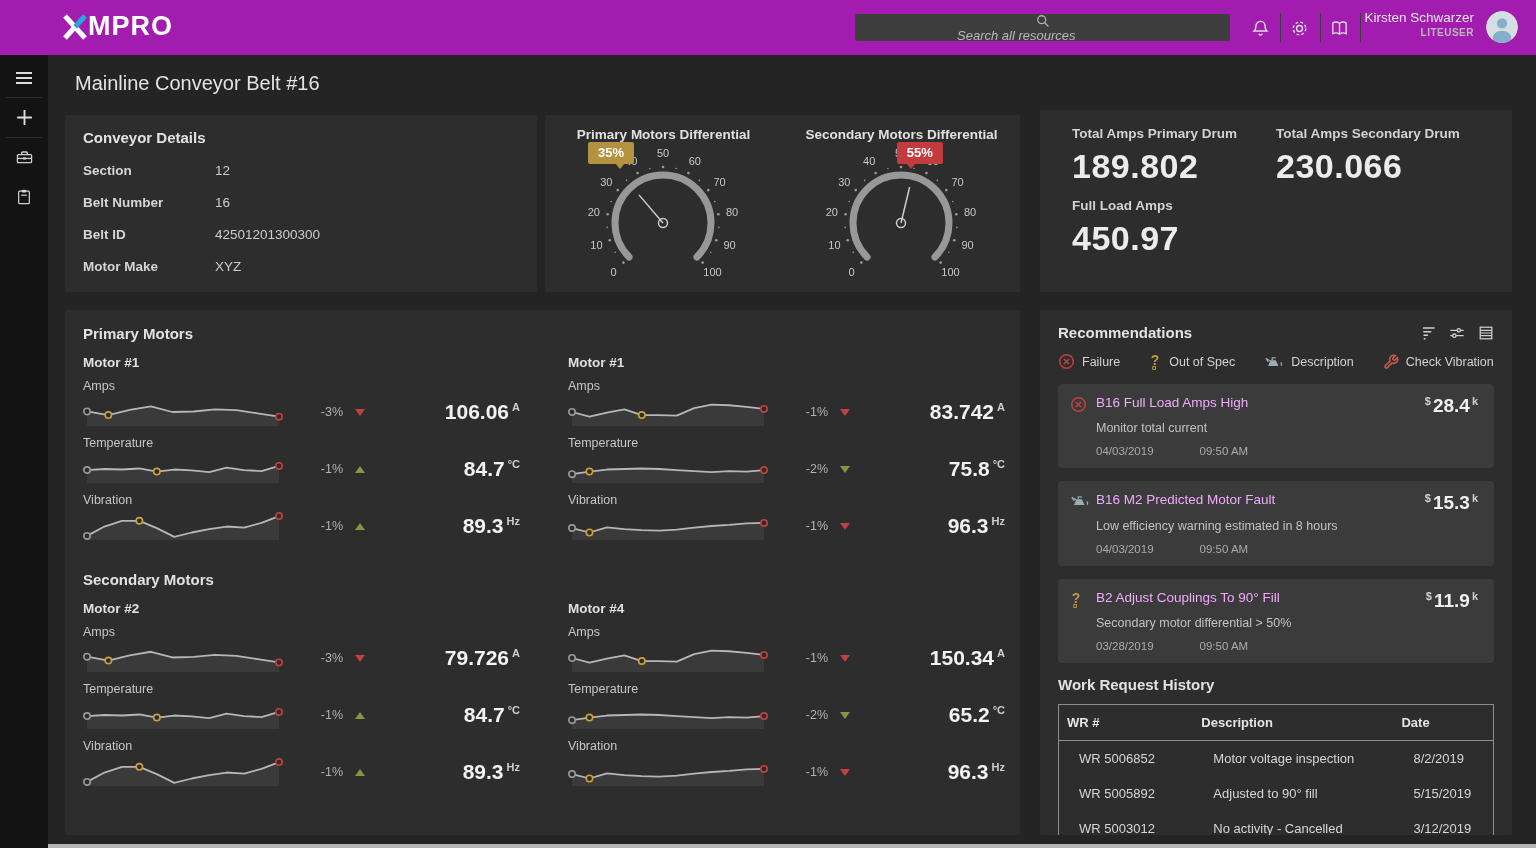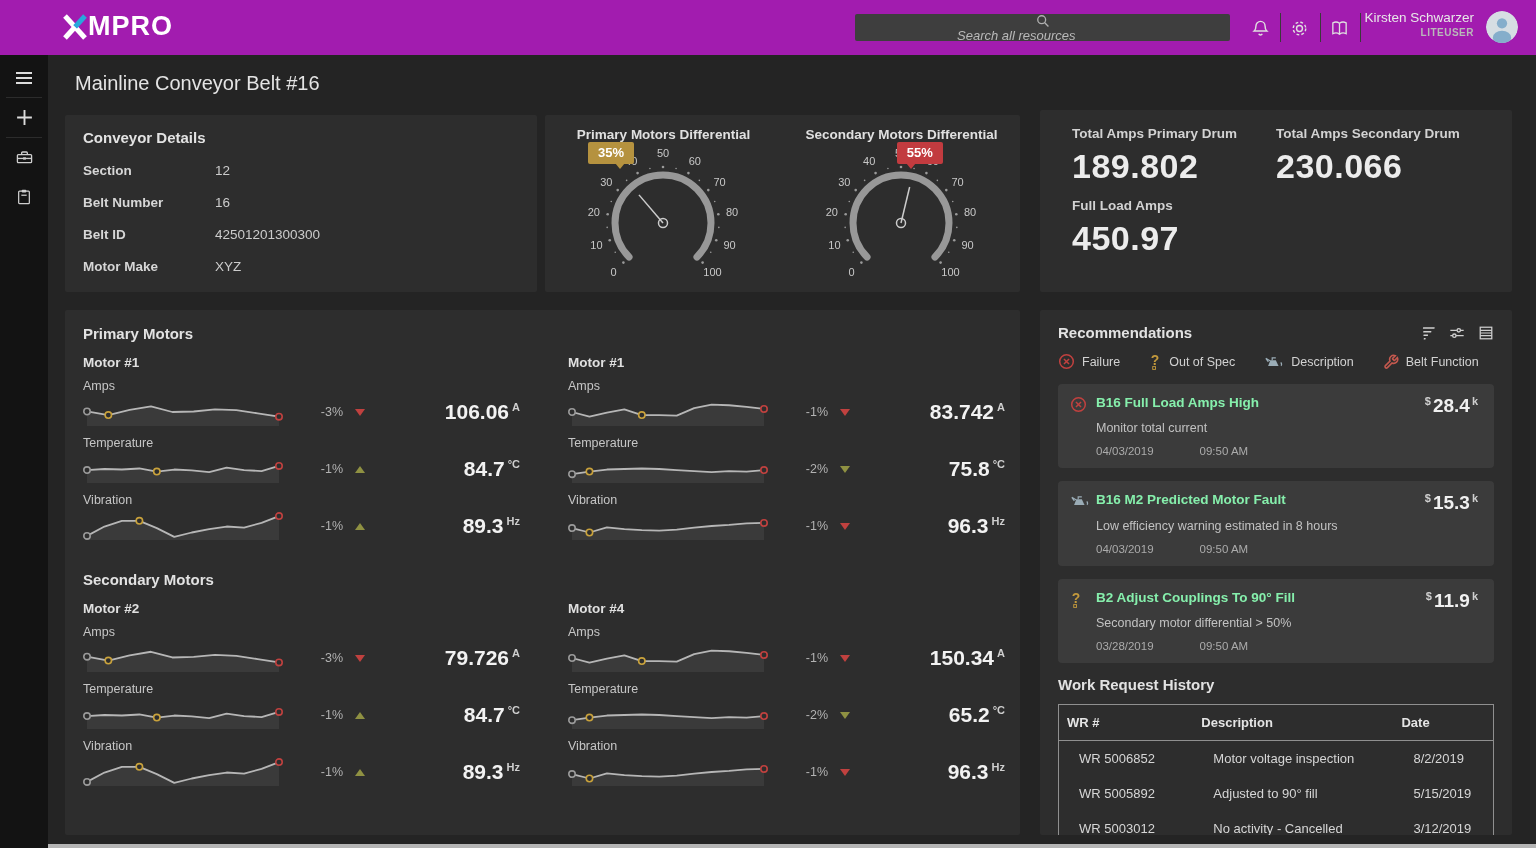--- a/index.html
+++ b/index.html
@@ -75,21 +75,21 @@
   .mval sup, .cost sup { font-size:11px; font-weight:bold; color:#cfcfcf; margin-left:3px; }
   
   .rec-header { display:flex; align-items:center; justify-content:space-between; }
   .rec-tools { display:flex; gap:13px; }
   .rec-tools span { cursor:pointer; display:flex; }
   .filters { display:flex; gap:29px; margin:12px 0 14px; align-items:center; }
   .filter { display:flex; align-items:center; gap:7px; font-size:12.5px; color:#d2d2d2; cursor:pointer; }
   .rec-card { background:#3b3b3b; border-radius:4px; padding:11px 14px 11px 12px; margin-bottom:13px; cursor:pointer; }
   .rc-row1 { display:flex; align-items:flex-start; }
   .rc-icon { width:26px; flex:none; display:flex; margin-top:1px; }
-  .rc-title { flex:1; font-size:13.5px; font-weight:bold; color:#86efac; }
+  .rc-title { flex:1; font-size:13.5px; font-weight:normal; color:#f0abfc; }
   .cost { font-size:19px; font-weight:bold; color:#f0f0f0; white-space:nowrap; margin-left:8px; }
   .cost sup { margin:0 2px; }
   .rc-sub { font-size:12.5px; color:#c2c2c2; margin:4px 0 0 26px; }
   .rc-dates { display:flex; gap:46px; font-size:11.5px; color:#ababab; margin:10px 0 0 26px; }
   
   .wr-title { font-size:15px; font-weight:bold; color:#e2e2e2; margin:5px 0 11px; }
   table.wr { width:100%; border-collapse:collapse; border:1px solid #8f8f8f; font-size:13px; color:#d6d6d6; }
   table.wr th { text-align:left; font-weight:bold; color:#e4e4e4; padding:10px 8px; border-bottom:1px solid #8f8f8f; }
   table.wr td { padding:10px 20px; }
   table.wr th:nth-child(1){width:31%;} table.wr th:nth-child(2){width:46%;} table.wr th:nth-child(3){width:23%;}
@@ -581,21 +581,21 @@
             </svg>
           </span>
           <span>Description</span>
         </span>
         <span class="filter">
           <span style="display: flex;">
             <svg viewBox="0 0 24 24" width="16" height="16" fill="none" stroke="#c4584e" stroke-width="2.4">
               <path d="M14.7 6.3a1 1 0 0 0 0 1.4l1.6 1.6a1 1 0 0 0 1.4 0l3.77-3.77a6 6 0 0 1-7.94 7.94l-6.91 6.91a2.12 2.12 0 0 1-3-3l6.91-6.91a6 6 0 0 1 7.94-7.94l-3.76 3.76z"></path>
             </svg>
           </span>
-          <span>Belt Function</span>
+          <span>Check Vibration</span>
         </span>
       </div>
     <div id="cards">
         <div class="rec-card">
           <div class="rc-row1">
             <span class="rc-icon">
               <svg viewBox="0 0 18 18" width="17" height="17">
                 <circle cx="9" cy="9" r="7.2" fill="none" stroke="#c0413f" stroke-width="1.6"></circle>
                 <path d="M6.3 6.3 L11.7 11.7 M11.7 6.3 L6.3 11.7" stroke="#c0413f" stroke-width="1.6"></path>
               </svg>

